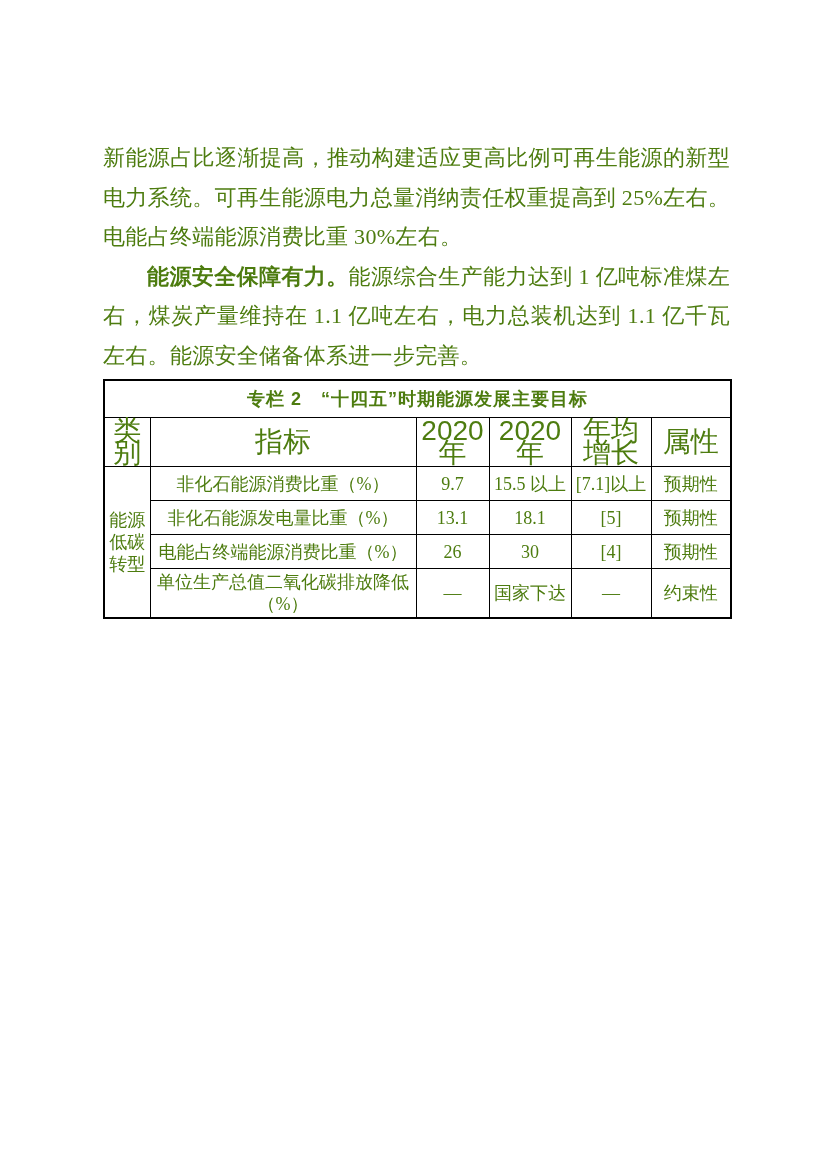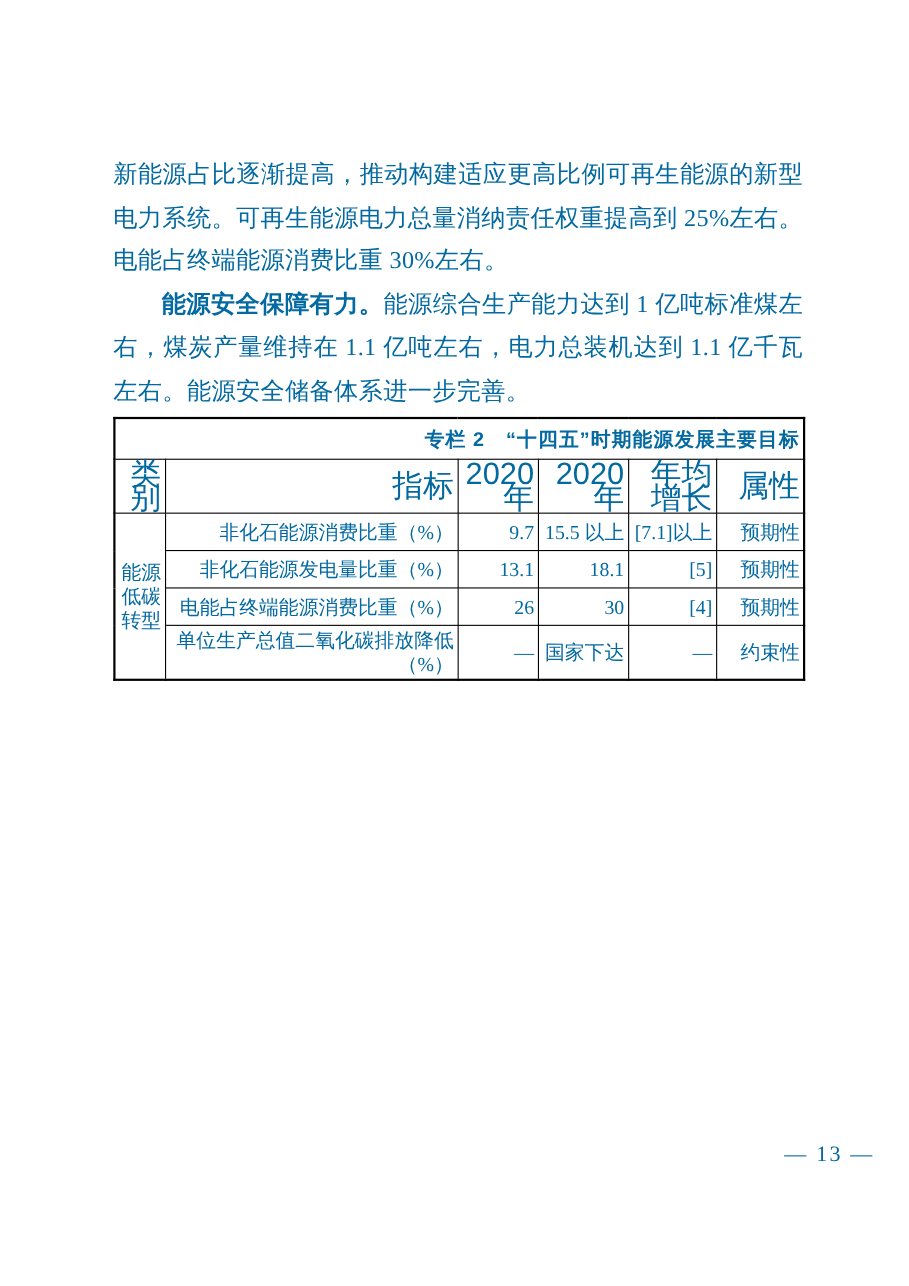--- a/index.html
+++ b/index.html
@@ -1,21 +1,21 @@
 <!DOCTYPE html>
 <html lang="zh"><head>
 <meta charset="utf-8">
 <style>
   html, body { margin: 0; padding: 0; background: #ffffff; }
   .page {
     position: relative;
     width: 826px;
     height: 1169px;
     background: #ffffff;
-    color: #0369a1;
+    color: #4d7c0f;
     font-family: "Liberation Serif", "DejaVu Serif", serif;
     overflow: hidden;
   }
   .content {
     position: absolute;
     left: 103px;
     top: 138px;
     width: 627px;
   }
   .para {
@@ -33,21 +33,21 @@
   }
   table.box {
     width: 627px;
     border-collapse: collapse;
     table-layout: fixed;
     margin-top: 4px;
     border: 2px solid #000;
   }
   table.box td {
     border: 1px solid #000;
-    text-align: right;
+    text-align: center;
     vertical-align: middle;
     padding: 2px 3px;
     font-size: 18px;
     line-height: 22px;
   }
   td.box-title {
     font-family: "Liberation Sans", "DejaVu Sans", sans-serif;
     font-weight: 700;
     font-size: 22px;
     height: 32px;
@@ -135,14 +135,13 @@
           <td>单位生产总值二氧化碳排放降低（%）</td>
           <td>—</td>
           <td>国家下达</td>
           <td>—</td>
           <td>约束性</td>
         </tr>
       </tbody>
     </table>
   </div>
 
-  <div class="page-number">— 13 —</div>
 </div>
 
 </body></html>

